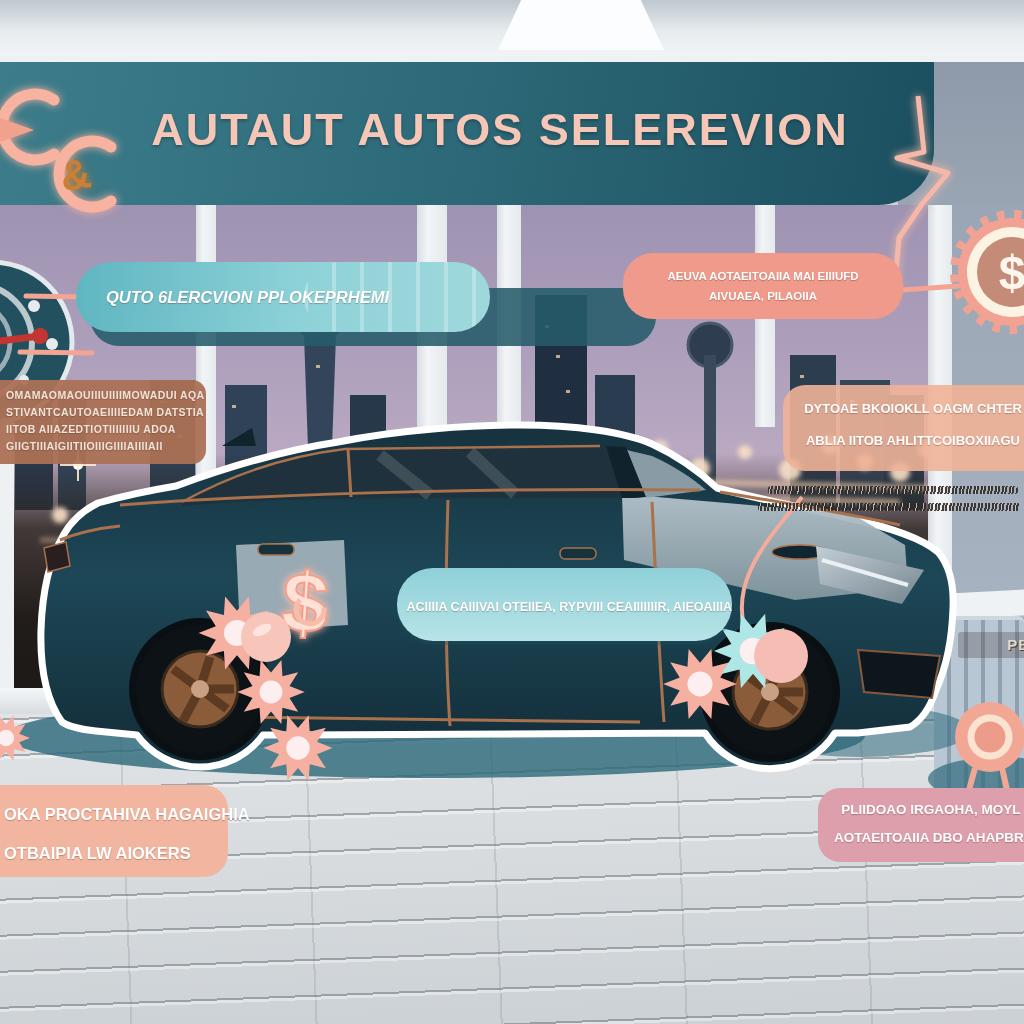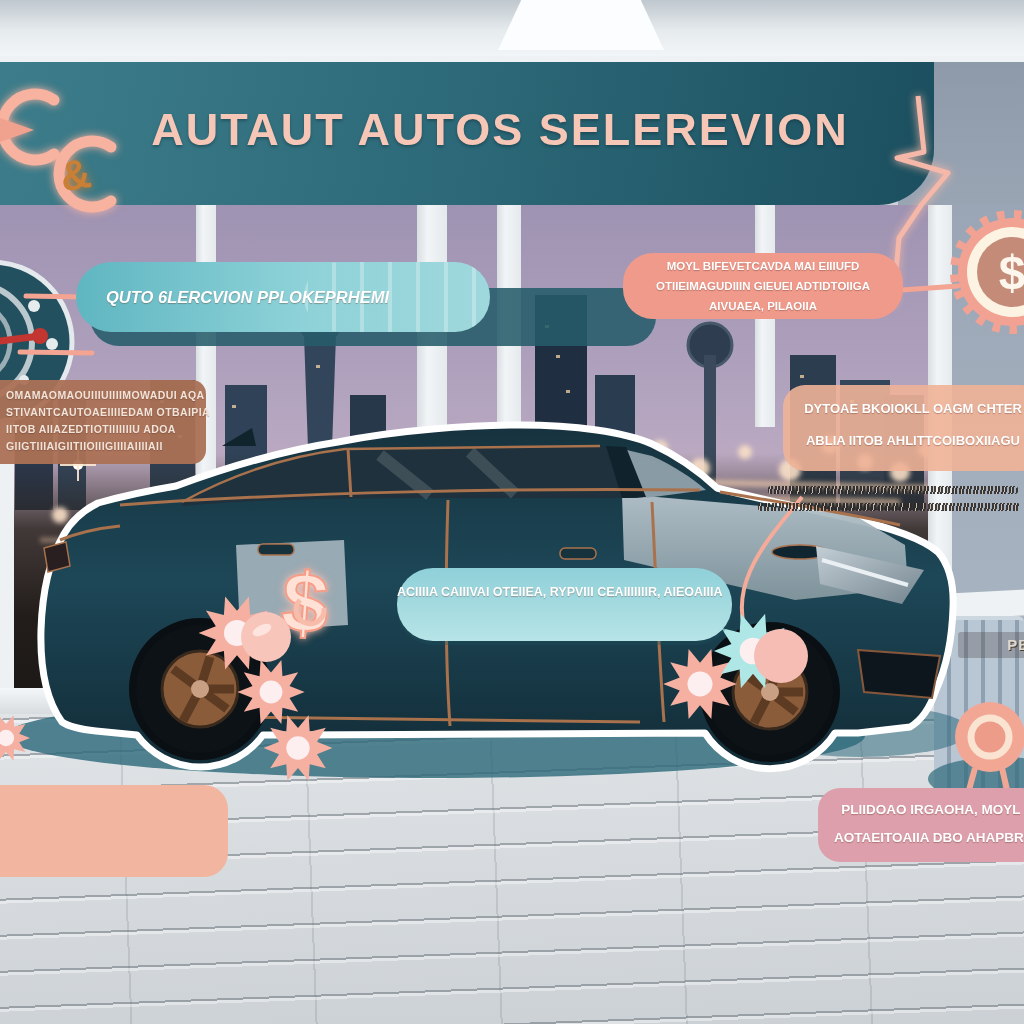--- a/index.html
+++ b/index.html
@@ -77,21 +77,21 @@
     background:#ef9a8b;display:flex;flex-direction:column;justify-content:center;
     align-items:center;font-size:11.5px;line-height:1.75;}
   .b-tan-left{left:-36px;top:380px;width:242px;height:84px;border-radius:14px;
     background:rgba(171,113,85,.95);padding:7px 10px 6px 42px;
     font-size:10.5px;line-height:1.62;color:#f1e4d9;letter-spacing:.4px;}
   .b-pink-r{left:783px;top:385px;width:260px;height:86px;border-radius:22px;
     background:rgba(240,179,151,.9);padding:8px 16px;font-size:13px;line-height:2.45;
     text-align:center;}
   .b-teal-c{left:397px;top:568px;width:335px;height:73px;border-radius:36px;
     background:linear-gradient(180deg,#8fd0d8,#b7e4e7);
-    padding-top:11px;font-size:12.5px;line-height:2.15;text-align:left;
+    padding-top:26px;font-size:12.5px;line-height:2.15;text-align:right;
     box-shadow:0 4px 0 rgba(30,80,95,.35);}
   .b-pink-bl{left:-42px;top:785px;width:270px;height:92px;border-radius:24px;
     background:#f2b6a0;padding:10px 8px 6px 46px;font-size:16.5px;line-height:2.35;}
   .b-pink-br{left:818px;top:788px;width:226px;height:74px;border-radius:22px;
     background:#dc9fab;padding:8px 16px;font-size:13.5px;line-height:2.05;
     text-align:center;}
 
   .scribble{z-index:21;height:8px;border-radius:3px;opacity:.9;
     background:repeating-linear-gradient(100deg,#2e2a28 0 2px,#cfc4b8 2px 3px,#2e2a28 3px 5px,rgba(0,0,0,0) 5px 7px);}
   .scr1{left:768px;top:486px;width:250px;}
@@ -377,44 +377,45 @@
       <circle cx="990" cy="737" r="19" fill="#ed9c89" stroke="#fbe3d2" stroke-width="7"></circle>
     </g>
   </svg>
 
   <div class="abs b-teal-shadow"></div>
   <div class="abs bubble b-teal-top">
     <span class="ln">QUTO 6LERCVION PPLOKEPRHEMI</span>
   </div>
 
   <div class="abs bubble b-pink-tr">
-    <div class="ln">MOYL BIFEVETCAVDA MAI EIIIUFD</div>
-    <div class="ln">OTIIEIMAGUDIIIN GIEUEI ADTIDTOIIGA</div>
+    <div class="ln">AEUVA AOTAEITOAIIA MAI EIIIUFD</div>
     <div class="ln">AIVUAEA, PILAOIIA</div>
   </div>
 
   <div class="abs bubble b-tan-left">
     <div class="ln">OMAMAOMAOUIIIUIIIIMOWADUI AQA</div>
-    <div class="ln">STIVANTCAUTOAEIIIIEDAM OTBAIPIA</div>
+    <div class="ln">STIVANTCAUTOAEIIIIEDAM DATSTIA</div>
     <div class="ln">IITOB AIIAZEDTIOTIIIIIIIU ADOA</div>
     <div class="ln">GIIGTIIIAIGIITIIOIIIGIIIIAIIIIAII</div>
   </div>
 
   <div class="abs bubble b-pink-r">
     <div class="ln">DYTOAE BKOIOKLL OAGM CHTER</div>
     <div class="ln">ABLIA IITOB AHLITTCOIBOXIIAGU</div>
   </div>
   <div class="abs scribble scr1"></div>
   <div class="abs scribble scr2"></div>
 
   <div class="abs bubble b-teal-c">
     <div class="ln">ACIIIIA CAIIIVAI OTEIIEA, RYPVIII CEAIIIIIIIR, AIEOAIIIA</div>
   </div>
 
   <div class="abs bubble b-pink-bl">
+    <div class="ln">OKA PROCTAHIVA HAGAIGHIA</div>
+    <div class="ln">OTBAIPIA LW AIOKERS</div>
   </div>
 
   <div class="abs bubble b-pink-br">
     <div class="ln">PLIIDOAO IRGAOHA, MOYL</div>
     <div class="ln">AOTAEITOAIIA DBO AHAPBRA</div>
   </div>
 
 </div>
 
 </body></html>

